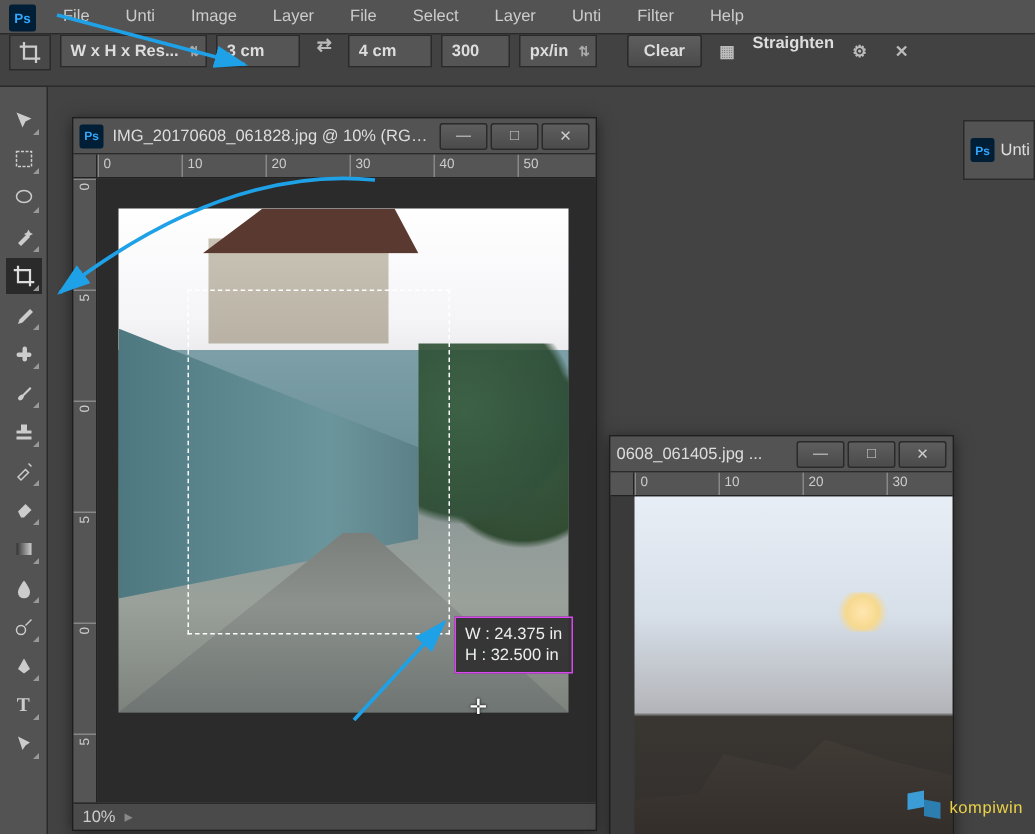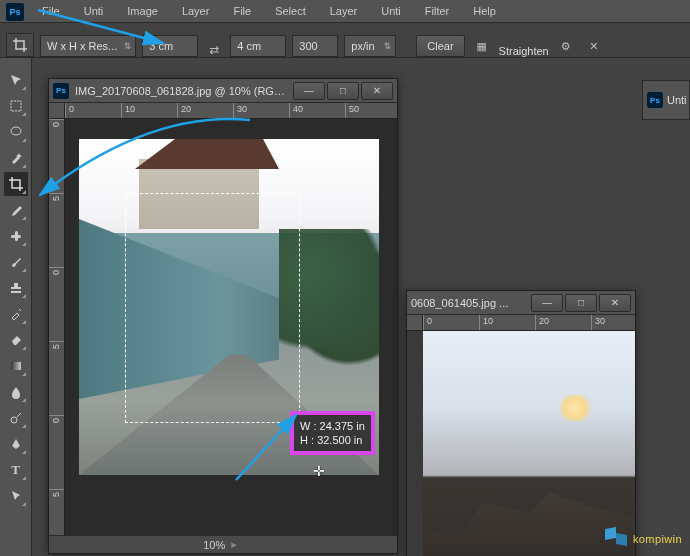--- a/index.html
+++ b/index.html
@@ -1,20 +1,20 @@
 <!DOCTYPE html>
 <html><head>
 <meta charset="utf-8">
 <style>
 * { margin: 0; padding: 0; box-sizing: border-box; font-family: Tahoma, Arial, sans-serif; font-size: 11px; user-select: none; }
 body { background: #535353; width: 690px; height: 556px; overflow: hidden; position: relative; }
 .menubar { background: #535353; height: 22px; display: flex; align-items: center; padding-left: 32px; gap: 4px; }
 .ps-logo { position: absolute; left: 6px; top: 3px; width: 18px; height: 18px; background: #001e36; border-radius: 2px; display: flex; align-items: center; justify-content: center; color: #31a8ff; font-weight: bold; font-size: 9px; }
 .menu-item { color: #ccc; padding: 3px 10px; cursor: pointer; }
-.options-bar { background: #424242; height: 36px; border-top: 1px solid #2a2a2a; border-bottom: 1px solid #2a2a2a; display: flex; align-items: flex-end; padding: 0 6px; gap: 6px; }
+.options-bar { background: #424242; height: 36px; border-top: 1px solid #2a2a2a; border-bottom: 1px solid #2a2a2a; display: flex; align-items: flex-start; padding: 0 6px; gap: 6px; font-weight: bold; }
 .tool-icon-box { width: 28px; height: 24px; display: flex; align-items: center; justify-content: center; color: #ccc; border: 1px solid #2a2a2a; background: #484848; }
 .dropdown-field { background: #555; border: 1px solid #2a2a2a; color: #ddd; height: 22px; padding: 0 18px 0 6px; display: flex; align-items: center; position: relative; min-width: 70px; }
 .dropdown-field::after { content: "⇅"; position: absolute; right: 4px; font-size: 9px; color: #aaa; }
 .text-input { background: #555; border: 1px solid #2a2a2a; color: #ddd; height: 22px; padding: 0 6px; display: flex; align-items: center; min-width: 56px; }
 .swap-icon { color: #bbb; width: 20px; text-align: center; font-size: 12px; }
 .btn { background: linear-gradient(#5e5e5e,#4b4b4b); border: 1px solid #2a2a2a; color: #ddd; height: 22px; padding: 0 10px; display: flex; align-items: center; cursor: pointer; border-radius: 2px; margin-left: 14px; }
 .opt-icon { color: #bbb; width: 22px; height: 22px; display: flex; align-items: center; justify-content: center; }
 .workspace { position: absolute; left: 0; top: 58px; right: 0; bottom: 0; background: #434343; }
 .toolbar { position: absolute; left: 0; top: 0; width: 32px; background: #535353; border-right: 1px solid #2a2a2a; display: flex; flex-direction: column; align-items: center; padding-top: 10px; gap: 2px; height: 100%; }
 .tool-btn { width: 24px; height: 24px; display: flex; align-items: center; justify-content: center; color: #ccc; cursor: pointer; position: relative; border: 1px solid transparent; }
@@ -34,24 +34,24 @@
 .ruler-v-tick { flex: none; height: 74px; border-top: 1px solid #888; position: relative; }
 .ruler-v-tick span { position: absolute; left: 2px; top: 2px; color: #ccc; font-size: 9px; writing-mode: vertical-rl; transform: rotate(180deg); }
 .canvas-area { position: absolute; left: 16px; top: 40px; right: 0; bottom: 18px; background: #2b2b2b; overflow: hidden; }
 .image { position: absolute; left: 14px; top: 20px; width: 300px; height: 336px; background: linear-gradient(to bottom, #fff 0%, #f5f5f8 22%, #ededf0 28%, #7da0a8 28%, #6e929a 48%, #8f9a98 62%, #9aa19b 78%, #7d837c 100%); }
 .wall { position: absolute; left: 0; top: 80px; width: 200px; height: 180px; background: linear-gradient(to right, #4e787f 0%, #6b959c 70%, #5d8088 100%); clip-path: polygon(0 0, 100% 44%, 100% 78%, 0 100%); }
 .road { position: absolute; left: 0; bottom: 0; width: 300px; height: 120px; background: linear-gradient(to top, #6e7572 0%, #8c918d 60%, #7a7f7b 100%); clip-path: polygon(0 100%, 100% 100%, 56% 0%, 50% 0%); }
 .trees { position: absolute; right: 0; top: 90px; width: 100px; height: 150px; background: radial-gradient(circle at 30% 30%, #375c3c 0%, #2b4a31 55%, transparent 60%), radial-gradient(circle at 70% 50%, #325236 0%, #284429 55%, transparent 60%); opacity: 0.9; }
 .building { position: absolute; left: 60px; top: 20px; width: 120px; height: 70px; background: linear-gradient(#c9c3b6, #b8b1a4); }
 .roof { position: absolute; left: 40px; top: 0; width: 160px; height: 30px; background: #5a3a30; clip-path: polygon(10% 100%, 35% 0%, 90% 0%, 100% 100%); }
 .crop-marquee { position: absolute; left: 60px; top: 74px; width: 175px; height: 230px; border: 1px dashed #fff; pointer-events: none; }
-.dim-readout { position: absolute; left: 225px; top: 292px; background: rgba(50,50,50,0.95); border: 4px solid #d946ef; padding: 4px 6px; color: #eee; font-size: 10px; line-height: 14px; }
+.dim-readout { position: absolute; left: 238px; top: 292px; background: rgba(50,50,50,0.95); border: 1px solid #d946ef; padding: 4px 6px; color: #eee; font-size: 10px; line-height: 14px; }
 .dim-readout div { white-space: nowrap; }
 .crop-cursor { position: absolute; left: 248px; top: 344px; color: #fff; font-size: 14px; text-shadow: 0 0 2px #000; }
-.statusbar { position: absolute; left: 0; right: 0; bottom: 0; height: 18px; background: #4a4a4a; border-top: 1px solid #2a2a2a; display: flex; align-items: center; padding: 0 6px; color: #ccc; justify-content: center; }
+.statusbar { position: absolute; left: 0; right: 0; bottom: 0; height: 18px; background: #4a4a4a; border-top: 1px solid #2a2a2a; display: flex; align-items: center; padding: 0 6px; color: #ccc; }
 .status-sep { margin: 0 6px; color: #888; }
 .doc-window2 { position: absolute; left: 406px; top: 232px; width: 230px; height: 304px; background: #3a3a3a; border: 1px solid #1e1e1e; box-shadow: 0 2px 10px rgba(0,0,0,0.5); }
 .image2 { position: absolute; left: 16px; top: 40px; right: 0; bottom: 0; background: linear-gradient(to bottom, #e8eef5 0%, #d7dfe9 30%, #b3b4b8 55%, #3a3733 56%, #2e2b28 100%); }
 .sunset { position: absolute; right: 40px; top: 64px; width: 40px; height: 26px; background: radial-gradient(circle, #ffe6b0 0%, #f6d98f 45%, transparent 70%); }
 .building2 { position: absolute; left: 0; bottom: 0; width: 100%; height: 100px; background: linear-gradient(#413b36, #2b2724); clip-path: polygon(0 40%, 20% 36%, 28% 10%, 50% 20%, 60% 0%, 80% 14%, 100% 24%, 100% 100%, 0 100%); }
 .panel-right { position: absolute; right: 0; top: 22px; width: 48px; height: 40px; background: #535353; border: 1px solid #2a2a2a; display: flex; align-items: center; padding-left: 4px; gap: 4px; }
 .watermark { position: absolute; right: 8px; bottom: 6px; color: #fde047; font-size: 18px; letter-spacing: 0.4px; display: flex; align-items: center; gap: 6px; opacity: 0.9; }
 .watermark .logo { width: 22px; height: 22px; position: relative; }
 .watermark .logo::before, .watermark .logo::after { content:""; position:absolute; width: 11px; height: 11px; background:#3da8e8; }
 .watermark .logo::before { left:0; top:0; transform: skewY(-10deg); }

